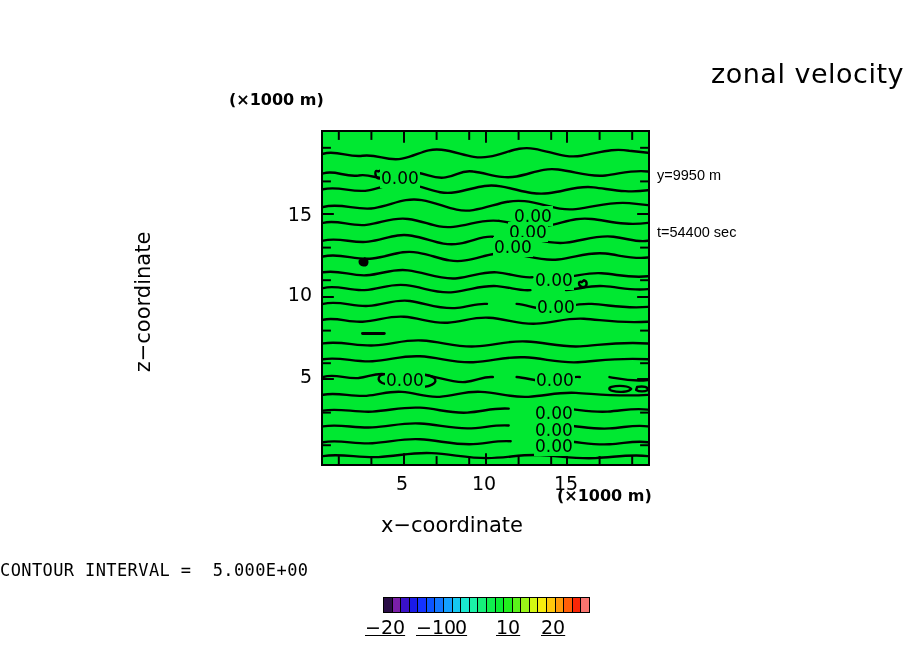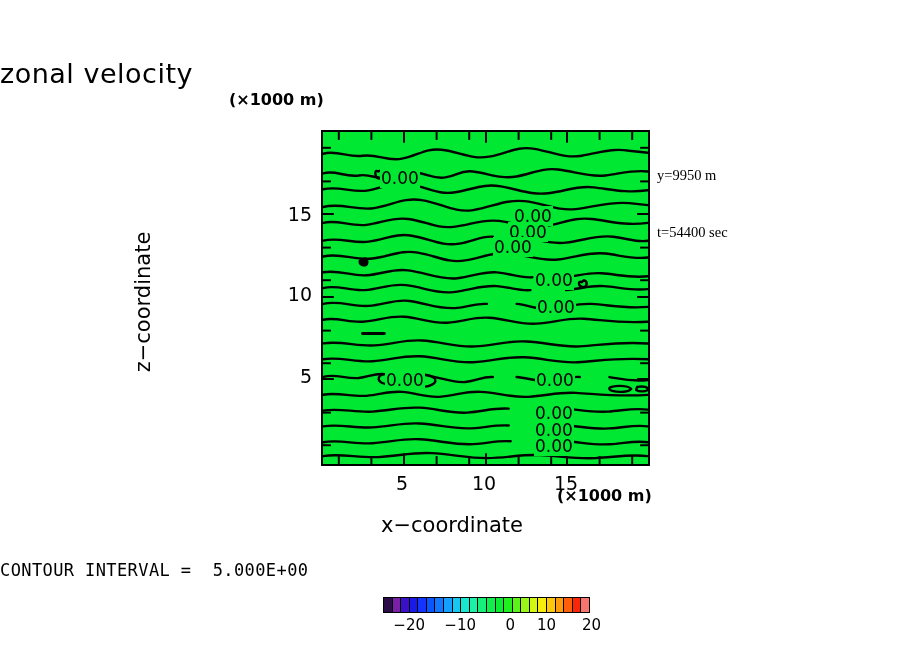--- a/index.html
+++ b/index.html
@@ -16,21 +16,21 @@
     font-family: "DejaVu Sans", sans-serif;
     color: #000000;
   }
 
   
   .txt { position: absolute; white-space: pre; color: #000; }
 
   
   #plot-title {
     left: 0; right: 0; top: 58px;
-    text-align: left;
+    text-align: right;
     font-size: 27px;
     letter-spacing: 0.5px;
     font-family: "DejaVu Sans", sans-serif;
   }
 
   
   #ylabel-units {
     left: 229px; top: 90px;
     font-size: 16px;
     font-weight: 600;
@@ -41,21 +41,21 @@
     font-size: 16px;
     font-weight: 600;
     font-family: "DejaVu Sans", sans-serif;
   }
 
   
   #annotation-block {
     left: 657px; top: 128px;
     font-size: 14.5px;
     line-height: 19px;
-    font-family: Liberation Serif, serif;
+    font-family: Liberation Sans, sans-serif;
   }
 
   
   #x-axis-title {
     left: 0; right: 0; top: 513px;
     text-align: center;
     font-size: 21px;
     font-family: "DejaVu Sans", sans-serif;
   }
   #y-axis-title {
@@ -127,24 +127,25 @@
 
   #colorbar-ticks {
     position: absolute;
     left: 383px;
     top: 616px;
     width: 207px;
     height: 24px;
   }
   .cbar-tick {
     position: absolute;
-    font-size: 15px;
+    font-size: 19px;
     width: 60px;
-    text-align: right;
-    font-family: "DejaVu Sans", sans-serif;
+    text-align: left;
+    font-family: "DejaVu Sans", sans-serif;
+    text-decoration: underline;
   }
 
   
   .contour-label {
     position: absolute;
     font-size: 17px;
     font-family: "DejaVu Sans", sans-serif;
     color: #000000;
     background: transparent;
     white-space: pre;

